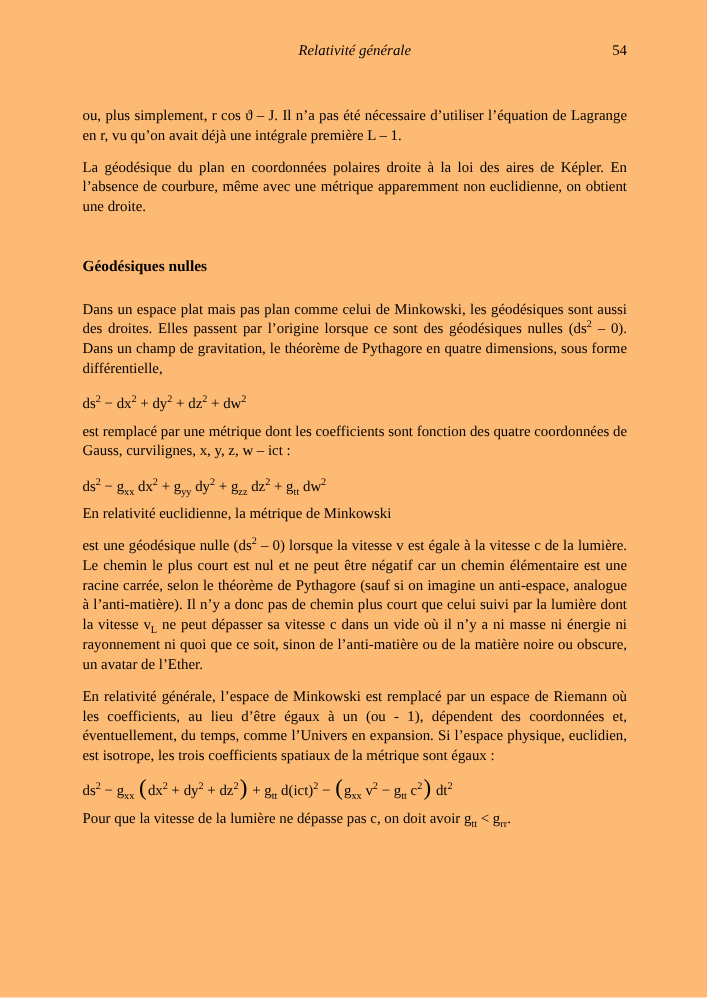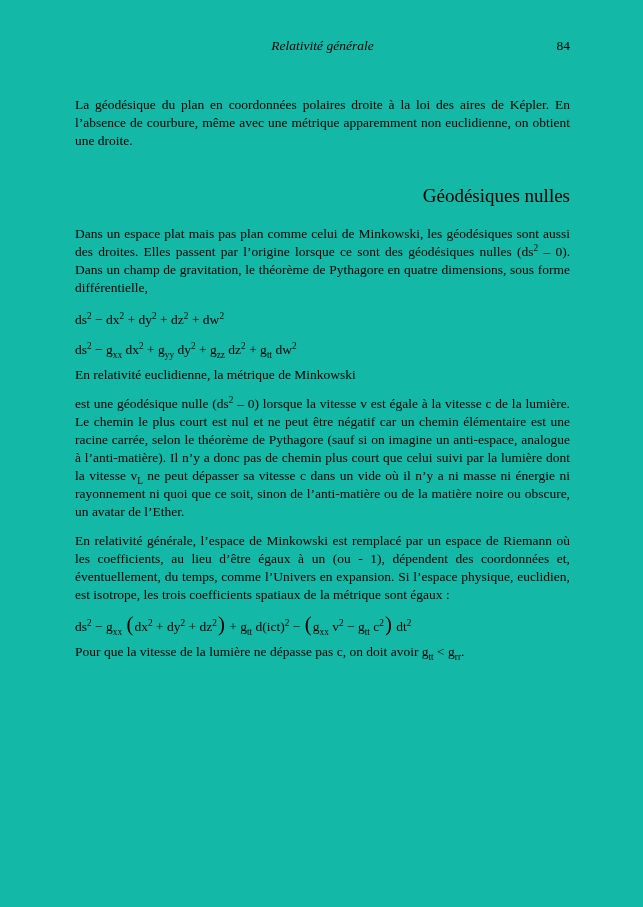--- a/index.html
+++ b/index.html
@@ -1,42 +1,42 @@
 <!DOCTYPE html>
 <html><head>
 <meta charset="utf-8">
 <style>
   html, body { margin: 0; padding: 0; background: #ffffff; }
   .page {
     position: relative;
     width: 643px;
     height: 907px;
     box-sizing: border-box;
-    background: #14b8a6;
+    background: #fdba74;
     color: #000000;
     font-family: "Liberation Serif", serif;
     font-size: 13.5px;
     padding: 38px 73px 0 75px;
     overflow: hidden;
   }
   .header { position: relative; height: 18px; margin-bottom: 40px; }
   .header .running-title {
     position: absolute; left: 0; right: 0;
     text-align: center; font-style: italic;
   }
   .header .pagenum { position: absolute; right: 0; top: 0; }
   .para {
     text-align: justify;
     line-height: 18px;
     margin: 0 0 11px 0;
   }
   .section-heading {
-    text-align: right;
-    font-weight: normal;
-    font-size: 19px;
+    text-align: left;
+    font-weight: bold;
+    font-size: 14px;
     line-height: 19px;
     margin: 36px 0 20px 0;
   }
   .formula {
     text-align: left;
     line-height: 24px;
     margin: 6px 0 4px 0;
     white-space: nowrap;
   }
   sup { font-size: 69%; line-height: 0; }
@@ -48,32 +48,34 @@
     padding: 0 1px;
   }
 </style>
 </head>
 <body>
 
 <div class="page">
 
   <div class="header">
     <span class="running-title">Relativité générale</span>
-    <span class="pagenum">84</span>
+    <span class="pagenum">54</span>
   </div>
 
+  <p class="para">ou, plus simplement, r cos ϑ – J. Il n’a pas été nécessaire d’utiliser l’équation de Lagrange en r, vu qu’on avait déjà une intégrale première L – 1.</p>
 
   <p class="para">La géodésique du plan en coordonnées polaires droite à la loi des aires de Képler. En l’absence de courbure, même avec une métrique apparemment non euclidienne, on obtient une droite.</p>
 
   <h2 class="section-heading">Géodésiques nulles</h2>
 
   <p class="para">Dans un espace plat mais pas plan comme celui de Minkowski, les géodésiques sont aussi des droites. Elles passent par l’origine lorsque ce sont des géodésiques nulles (ds<sup>2</sup> – 0). Dans un champ de gravitation, le théorème de Pythagore en quatre dimensions, sous forme différentielle,</p>
 
   <div class="formula">ds<sup>2</sup> − dx<sup>2</sup> + dy<sup>2</sup> + dz<sup>2</sup> + dw<sup>2</sup></div>
 
+  <p class="para">est remplacé par une métrique dont les coefficients sont fonction des quatre coordonnées de Gauss, curvilignes, x, y, z, w – ict :</p>
 
   <div class="formula">ds<sup>2</sup> − g<sub>xx</sub> dx<sup>2</sup> + g<sub>yy</sub> dy<sup>2</sup> + g<sub>zz</sub> dz<sup>2</sup> + g<sub>tt</sub> dw<sup>2</sup></div>
 
   <p class="para">En relativité euclidienne, la métrique de Minkowski</p>
 
 
   <p class="para">est une géodésique nulle (ds<sup>2</sup> – 0) lorsque la vitesse v est égale à la vitesse c de la lumière. Le chemin le plus court est nul et ne peut être négatif car un chemin élémentaire est une racine carrée, selon le théorème de Pythagore (sauf si on imagine un anti-espace, analogue à l’anti-matière). Il n’y a donc pas de chemin plus court que celui suivi par la lumière dont la vitesse v<sub>L</sub> ne peut dépasser sa vitesse c dans un vide où il n’y a ni masse ni énergie ni rayonnement ni quoi que ce soit, sinon de l’anti-matière ou de la matière noire ou obscure, un avatar de l’Ether.</p>
 
   <p class="para">En relativité générale, l’espace de Minkowski est remplacé par un espace de Riemann où les coefficients, au lieu d’être égaux à un (ou - 1), dépendent des coordonnées et, éventuellement, du temps, comme l’Univers en expansion. Si l’espace physique, euclidien, est isotrope, les trois coefficients spatiaux de la métrique sont égaux :</p>
 

